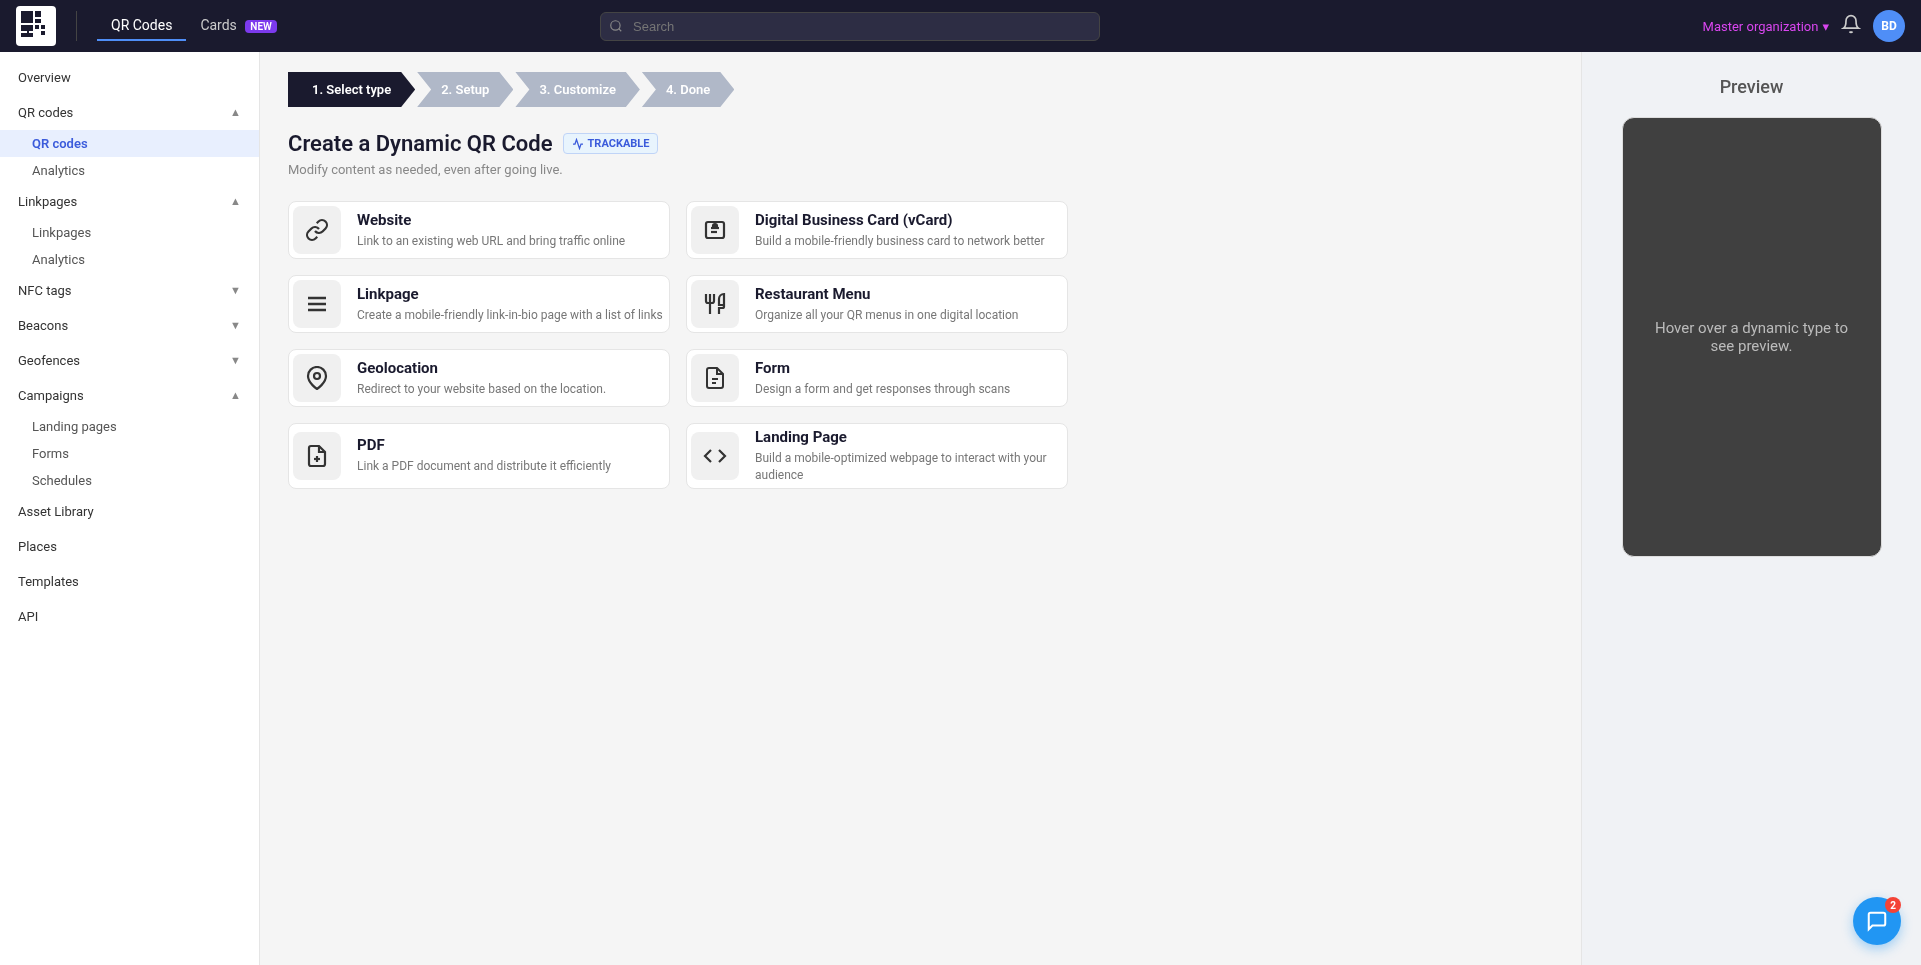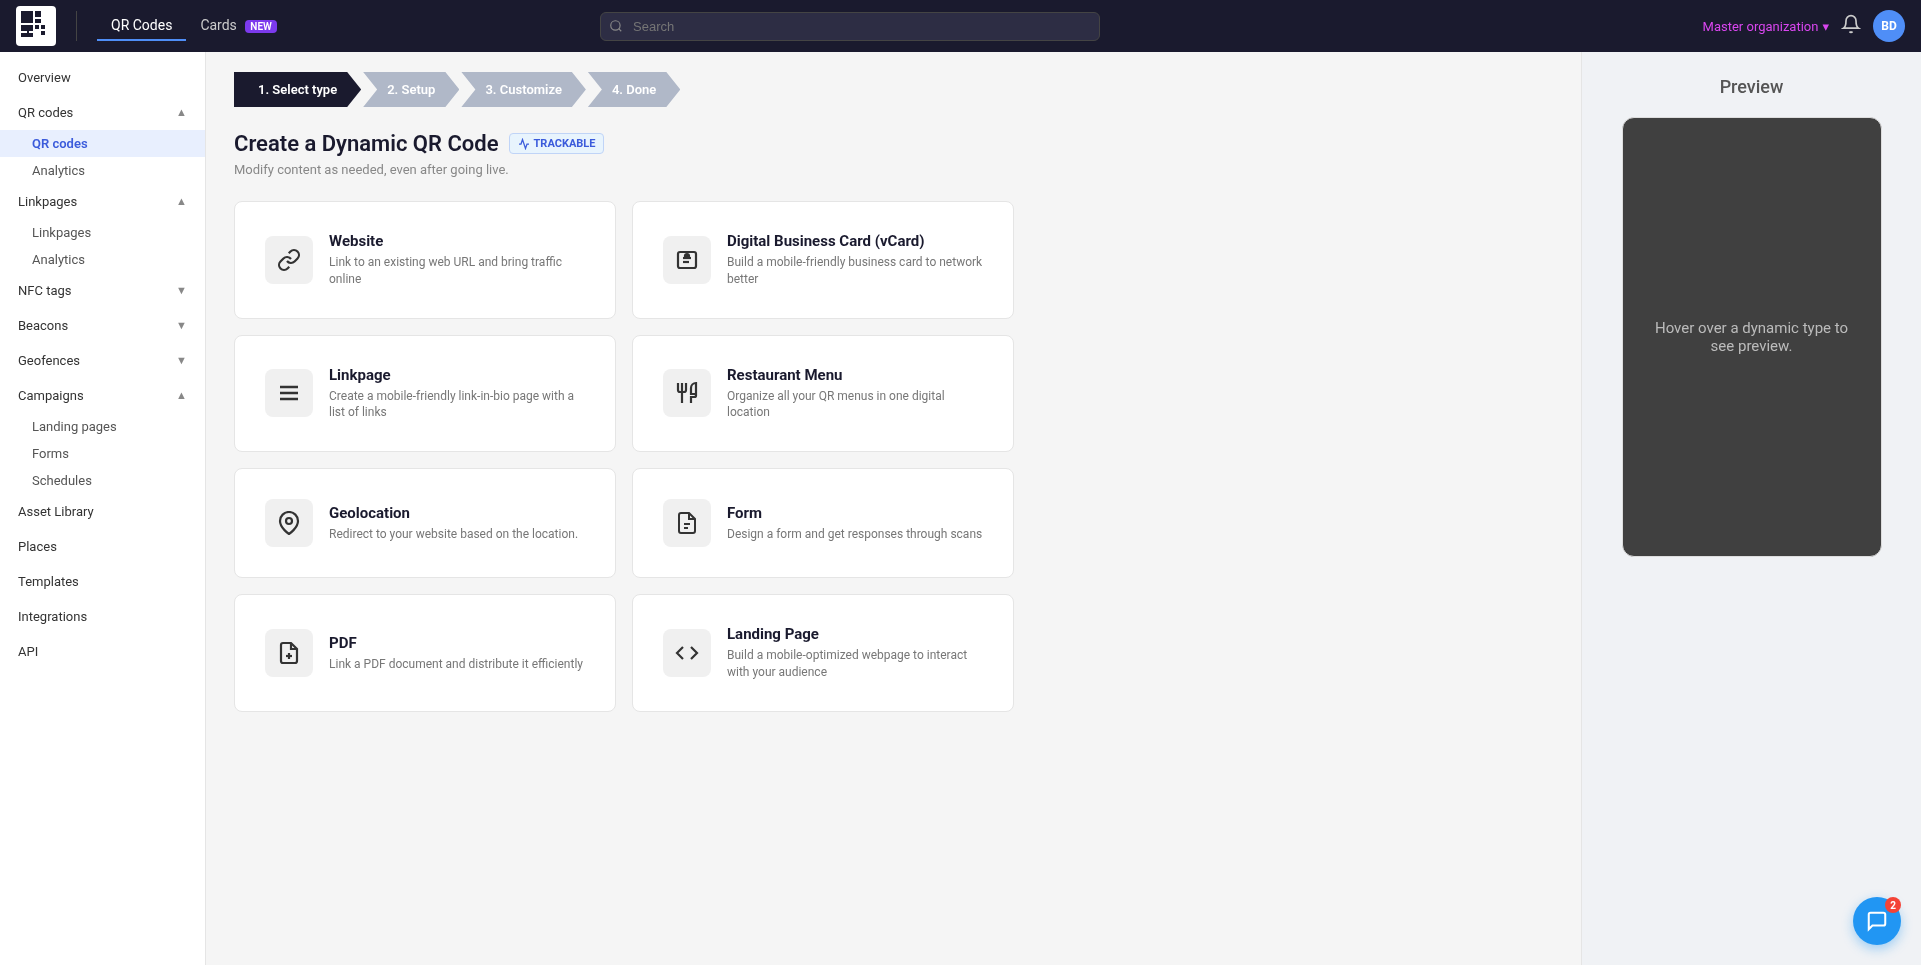--- a/index.html
+++ b/index.html
@@ -32,21 +32,21 @@
     .search-wrap svg { position: absolute; left: 9px; top: 50%; transform: translateY(-50%); color: #888; }
     .navbar-right { display: flex; align-items: center; gap: 12px; margin-left: auto; }
     .navbar-org { color: #d946ef; font-size: 13px; cursor: pointer; display: flex; align-items: center; gap: 4px; }
     .navbar-bell { color: #ccc; cursor: pointer; position: relative; }
     .navbar-avatar { width: 32px; height: 32px; background: #4f8ef7; border-radius: 50%; display: flex; align-items: center; justify-content: center; color: white; font-size: 12px; font-weight: 700; cursor: pointer; }
 
     
     .layout { display: flex; flex: 1; overflow: hidden; }
 
     
-    .sidebar { width: 206px; background: white; border-right: 1px solid #e5e5e5; overflow-y: auto; flex-shrink: 0; padding: 8px 0; }
+    .sidebar { width: 260px; background: white; border-right: 1px solid #e5e5e5; overflow-y: auto; flex-shrink: 0; padding: 8px 0; }
     .sidebar-item {
       display: flex; align-items: center; justify-content: space-between; padding: 10px 18px; cursor: pointer; font-size: 13px; color: #333; user-select: none;
     }
     .sidebar-sub { padding: 6px 18px 6px 32px; font-size: 13px; color: #555; cursor: pointer; }
     .sidebar-sub.active { color: #3b5bdb; font-weight: 600; background: #e8effe; }
     .chevron { font-size: 11px; color: #888; }
 
     
     .main { flex: 1; display: flex; overflow: hidden; }
     .content { flex: 1; padding: 20px 28px; overflow-y: auto; }
@@ -65,21 +65,21 @@
     .page-title-row { display: flex; align-items: center; gap: 10px; margin-bottom: 6px; }
     .page-title { font-size: 22px; font-weight: 600; color: #1a1a2e; }
     .trackable-badge {
       background: #e8f4fd; color: #3b5bdb; font-size: 11px; font-weight: 700; padding: 3px 8px; border-radius: 4px; border: 1px solid #c0d4f7; display: flex; align-items: center; gap: 4px;
     }
     .page-subtitle { font-size: 13px; color: #888; margin-bottom: 24px; }
 
     
     .cards-grid { display: grid; grid-template-columns: 1fr 1fr; gap: 16px; max-width: 780px; }
     .type-card {
-      background: white; border: 1px solid #e5e5e5; border-radius: 8px; padding: 30px; display: flex; align-items: center; gap: 16px; cursor: pointer; transition: border-color 0.15s, box-shadow 0.15s;
+      background: white; border: 1px solid #e5e5e5; border-radius: 8px; padding: 4px; display: flex; align-items: center; gap: 16px; cursor: pointer; transition: border-color 0.15s, box-shadow 0.15s;
     }
     .type-card-icon {
       width: 48px; height: 48px; background: #f0f0f0; border-radius: 8px; display: flex; align-items: center; justify-content: center; flex-shrink: 0; font-size: 22px;
     }
     .type-card-body { flex: 1; }
     .type-card-title { font-size: 15px; font-weight: 700; color: #1a1a2e; margin-bottom: 4px; }
     .type-card-desc { font-size: 12px; color: #777; line-height: 1.4; }
 
     
     .preview-panel { width: 340px; background: #f0f2f5; border-left: 1px solid #e5e5e5; display: flex; flex-direction: column; align-items: center; padding: 24px 16px; flex-shrink: 0; }
@@ -194,23 +194,20 @@
     </div>
 
     <div class="sidebar-item">
       <span>Places</span>
     </div>
 
     <div class="sidebar-item">
       <span>Templates</span>
     </div>
 
-    <div class="sidebar-item">
-      <span>Integrations</span>
-    </div>
 
     <div class="sidebar-item">
       <span>API</span>
     </div>
   </aside>
 
   <div class="main">
     <div class="content">
 
       <div class="stepper">

